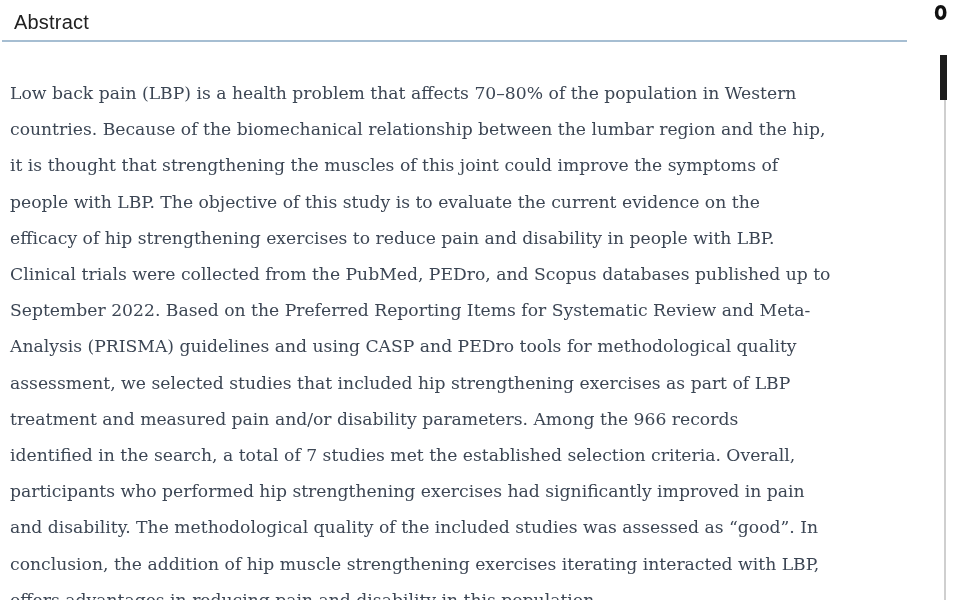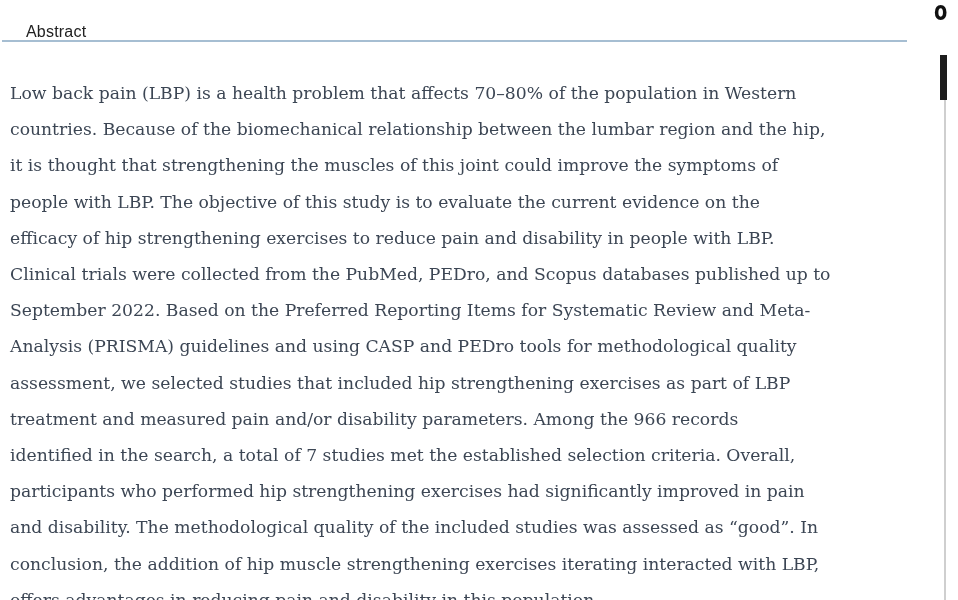--- a/index.html
+++ b/index.html
@@ -8,23 +8,23 @@
     height: 600px;
     position: relative;
     overflow: hidden;
     background: #ffffff;
     font-family: "Liberation Sans", sans-serif;
   }
   .abstract-heading {
     position: absolute;
     left: 10px;
     top: 7px;
-    margin: 16px;
+    margin: 4px;
     font-family: "Liberation Sans", sans-serif;
-    font-size: 16px;
+    font-size: 20px;
     font-weight: 500;
     color: #212121;
     letter-spacing: 0.2px;
   }
   .section-rule {
     position: absolute;
     left: 2px;
     top: 40px;
     width: 905px;
     height: 2px;

